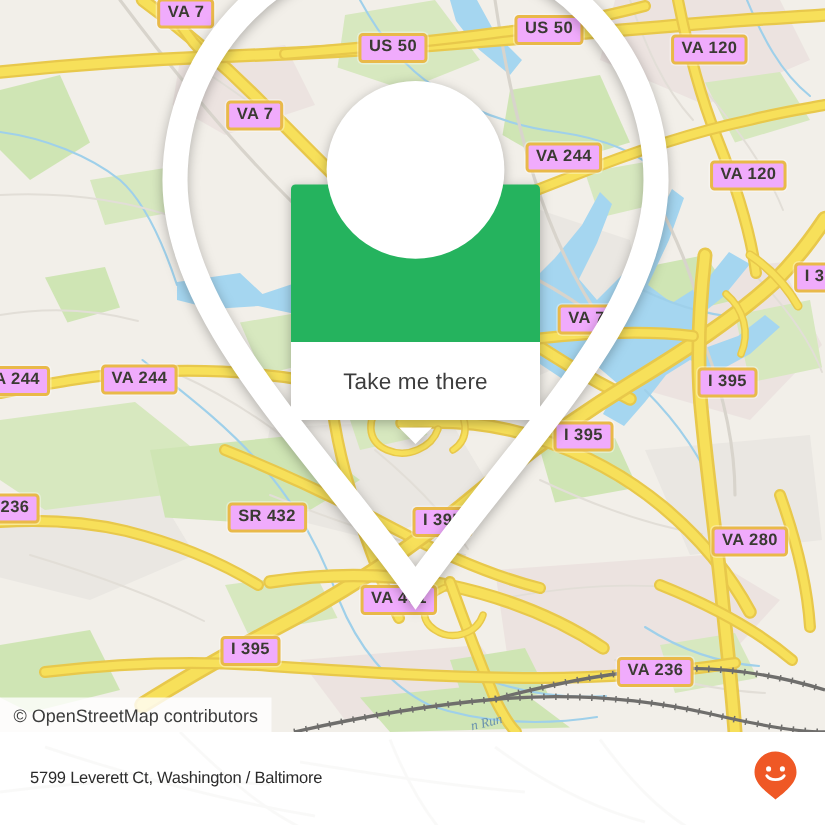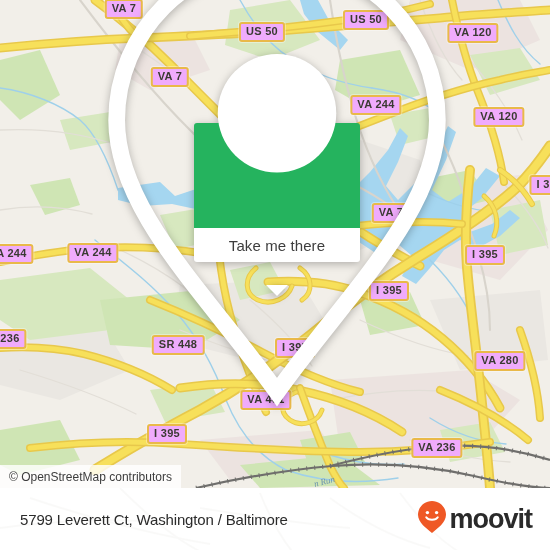--- a/index.html
+++ b/index.html
@@ -64,21 +64,21 @@
   #callout-top {
     background: #25b35e;
     height: 105px;
     border-radius: 3px 3px 0 0;
     display: flex;
     align-items: center;
     justify-content: center;
   }
   #callout-bottom {
     background: #ffffff;
-    height: 34px;
+    height: 52px;
     border-radius: 0 0 3px 3px;
     display: flex;
     align-items: center;
     justify-content: center;
   }
   #callout-label {
     color: #3d3d3d;
     font-size: 15px;
     letter-spacing: .1px;
   }
@@ -125,21 +125,21 @@
   #footer-watermark svg { width: 550px; height: 488px; display: block; }
   #footer-inner {
     position: relative;
     width: 550px; height: 62px;
     display: flex;
     align-items: center;
     justify-content: space-between;
     padding: 0 18px 0 20px;
   }
   #address {
-    font-size: 15px;
+    font-size: 11px;
     color: #2b2b2b;
     letter-spacing: -.15px;
     white-space: nowrap;
   }
   #brand {
     display: flex;
     align-items: center;
     gap: 2px;
   }
   #brand-word {
@@ -344,21 +344,21 @@
         <div class="shield" style="left: 170px; top: 77px;">VA 7</div>
         <div class="shield" style="left: 376px; top: 105px;">VA 244</div>
         <div class="shield" style="left: 499px; top: 117px;">VA 120</div>
         <div class="shield" style="left: 391px; top: 213px;">VA 7</div>
         <div class="shield" style="left: 543px; top: 185px;">I 3</div>
         <div class="shield" style="left: 485px; top: 255px;">I 395</div>
         <div class="shield" style="left: 8px; top: 254px;">VA 244</div>
         <div class="shield" style="left: 93px; top: 253px;">VA 244</div>
         <div class="shield" style="left: 389px; top: 291px;">I 395</div>
         <div class="shield" style="left: 10px; top: 339px;">236</div>
-        <div class="shield" style="left: 178px; top: 345px;">SR 448</div>
+        <div class="shield" style="left: 178px; top: 345px;">SR 432</div>
         <div class="shield" style="left: 295px; top: 348px;">I 395</div>
         <div class="shield" style="left: 500px; top: 361px;">VA 280</div>
         <div class="shield" style="left: 167px; top: 434px;">I 395</div>
         <div class="shield" style="left: 266px; top: 400px;">VA 401</div>
         <div class="shield" style="left: 437px; top: 448px;">VA 236</div>
       </div>
 
     <div id="water-labels">
         <div class="water-label" style="left: 314px; top: 479px; transform: rotate(-14deg);">n Run</div>
       </div>
@@ -401,17 +401,16 @@
       <div id="address">5799 Leverett Ct, Washington / Baltimore</div>
       <div id="brand">
         <span>
           <svg width="30" height="34" viewBox="0 0 30 34" xmlns="http://www.w3.org/2000/svg">
             <path d="M15 1 C 7.3 1 1 7.2 1 14.8 C 1 22.6 9.6 28.6 15 33 C 20.4 28.6 29 22.6 29 14.8 C 29 7.2 22.7 1 15 1 Z" fill="#ef5825"></path>
             <circle cx="10.4" cy="12.6" r="1.7" fill="#ffffff"></circle>
             <circle cx="19.6" cy="12.6" r="1.7" fill="#ffffff"></circle>
             <path d="M9.2 17.2 C 11.2 20.6, 18.8 20.6, 20.8 17.2" fill="none" stroke="#ffffff" stroke-width="1.9" stroke-linecap="round"></path>
           </svg>
         </span>
-        <span id="brand-word">moovit</span>
       </div>
     </div>
   </div>
 </div>
 
 </body></html>

